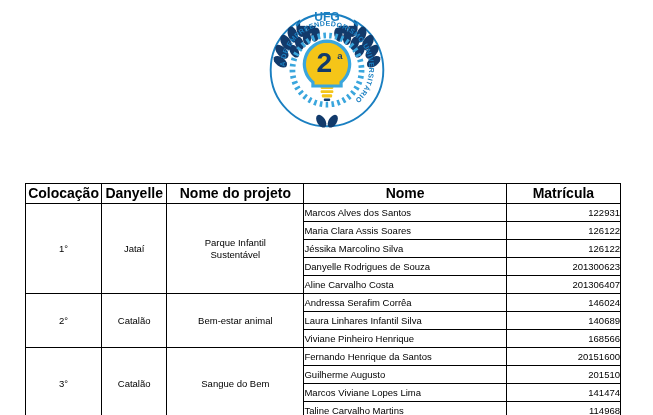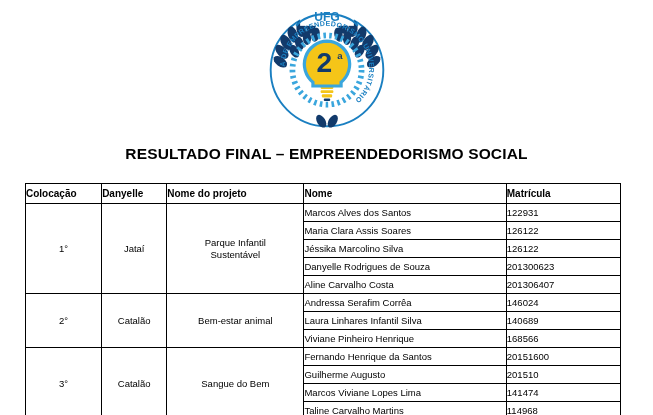--- a/index.html
+++ b/index.html
@@ -67,31 +67,32 @@
   table.results th,
   table.results td {
     border: 1px solid #000000;
     padding: 0;
     vertical-align: middle;
     line-height: 1.18;
   }
   table.results th {
     height: 19px;
     font-weight: bold;
-    font-size: 10px;
-    text-align: left;
+    font-size: 14px;
+    text-align: center;
   }
   td.c-place, td.c-regional, td.c-project {
     text-align: center;
   }
   td.c-name {
     text-align: left;
     padding-left: 5px;
   }
   td.c-mat {
+    text-align: right;
     padding-right: 6px;
   }
   table.results tbody td {
     height: 17px;
   }
   .col1 { width: 76px; }
   .col2 { width: 65px; }
   .col3 { width: 137px; }
   .col4 { width: 202px; }
   .col5 { width: 114px; }
@@ -202,21 +203,20 @@
       <rect x="58" y="2" width="84" height="32" fill="#ffffff"></rect>
       <path d="M52,34 a52,30 0 0,1 96,0" fill="none" stroke="#1a7fc1" stroke-width="3"></path>
       <text x="100" y="27" text-anchor="middle" font-family="Liberation Sans, sans-serif" font-size="19" font-weight="bold" fill="#1a7fc1">UFG</text>
 
       <text font-family="Liberation Sans, sans-serif" font-size="11" font-weight="bold" fill="#1a7fc1" letter-spacing="0.6">
         <textPath href="#ringpath" startOffset="25%" text-anchor="middle">OLIMPÍADA DE EMPREENDEDORISMO UNIVERSITÁRIO</textPath>
       </text>
     </svg>
   </div>
 
-  <div class="title">RESULTADO FINAL – EMPREENDEDORISMO SOCIAL</div>
 
   <div class="table-wrap">
     <table class="results">
       <colgroup>
         <col class="col1">
           <col class="col2">
           <col class="col3">
           <col class="col4">
           <col class="col5">
       </colgroup>

